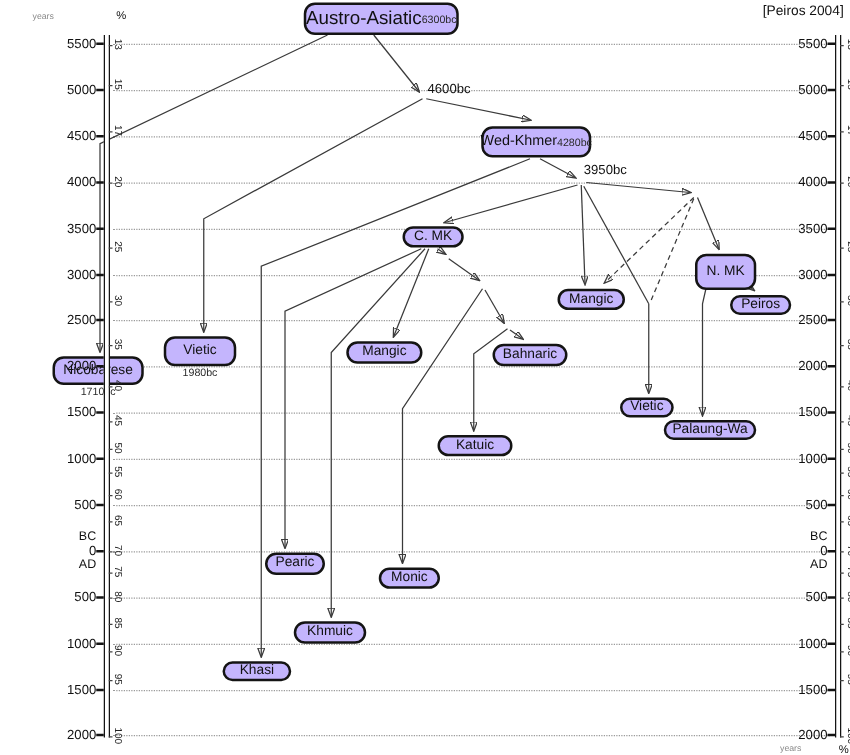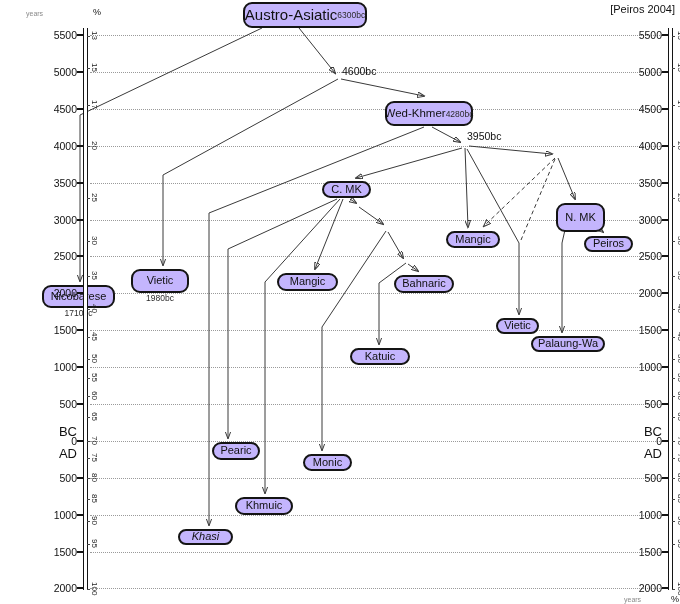--- a/index.html
+++ b/index.html
@@ -12,34 +12,34 @@
   #edges path{stroke:#3a3a3a;stroke-width:1;fill:none;}
   #edges path.dashed{stroke-dasharray:4 3;}
   .node{
     position:absolute;background:#c4b5fd;border:2px solid #141414;border-radius:9px;
     display:flex;flex-direction:row;align-items:center;justify-content:center;
     z-index:3;box-sizing:border-box;
   }
   .node .nlabel{font-size:11px;color:#111;line-height:1.05;white-space:nowrap;}
   .node.lg .nlabel{font-size:15px;}
   .node.md .nlabel{font-size:11.5px;}
-  .node.italic .nlabel{font-style:italic;}
+  .node.italic .nlabel{}
   .date-in{font-size:8.5px;color:#2b2b2b;line-height:1;margin-top:1px;white-space:nowrap;}
   .date-out{position:absolute;top:calc(100% + 2px);left:50%;transform:translateX(-50%);
     font-size:8.5px;color:#2b2b2b;white-space:nowrap;z-index:3;}
   .axis-bar{position:absolute;top:28px;height:562px;width:4.5px;box-sizing:border-box;
     border-left:1.6px solid #141414;border-right:1.6px solid #141414;background:#fff;z-index:4;}
   #axis-bar-left{left:83px;}
   #axis-bar-right{left:668px;}
   .ytick{position:absolute;height:1.5px;background:#141414;width:6px;z-index:4;}
   .ylabel{position:absolute;font-size:10.5px;color:#111;width:34px;text-align:right;line-height:1;z-index:4;}
   .ptick{position:absolute;height:1px;background:#444;width:3px;z-index:4;}
   .plabel{position:absolute;font-size:8px;color:#222;white-space:nowrap;line-height:1;
     transform:rotate(90deg);transform-origin:0 0;z-index:4;}
-  .bcad{position:absolute;font-size:13px;color:#111;width:34px;text-align:right;line-height:1;z-index:4;}
+  .bcad{position:absolute;font-size:10px;color:#111;width:34px;text-align:right;line-height:1;z-index:4;}
   .axis-caption{position:absolute;font-size:7px;color:#8a8a8a;line-height:1;z-index:4;}
   .axis-caption.pct{font-size:9px;color:#111;}
   .float-label{position:absolute;font-size:10.5px;color:#111;white-space:nowrap;z-index:3;line-height:1;}
   #attribution{position:absolute;left:560px;top:3px;width:115px;text-align:right;
     font-size:11px;color:#111;z-index:4;line-height:1.1;}
 </style>
 </head>
 <body>
 
 <div id="canvas">

